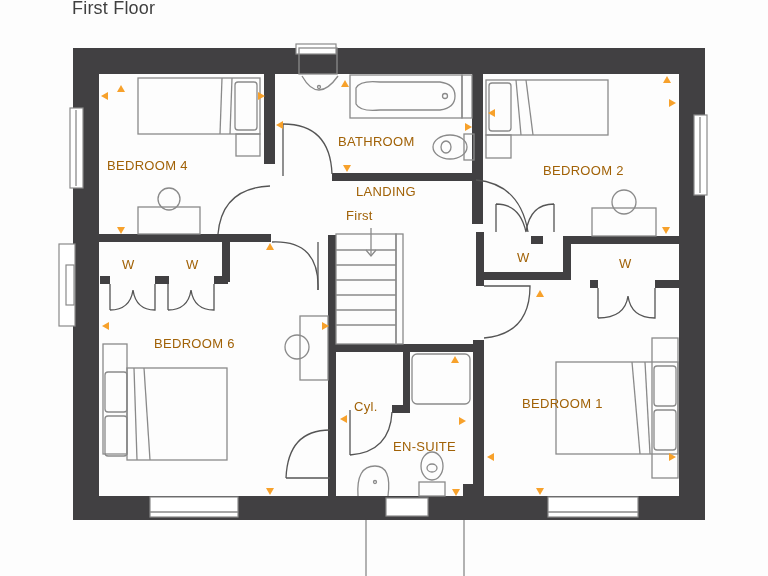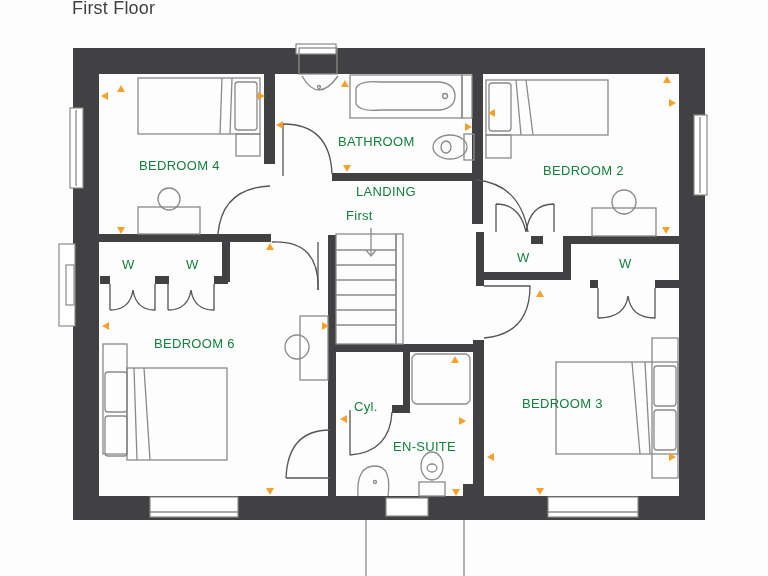--- a/index.html
+++ b/index.html
@@ -7,21 +7,21 @@
          font-family: "Liberation Sans", sans-serif; }
   .page { position: absolute; left: 0; top: 0; width: 768px; height: 576px; background: #fdfdfd; text-align: right; }
   .title { position: absolute; left: 72px; top: -2px; font-size: 18px; color: #3f3f3f;
            font-family: "Liberation Sans", sans-serif; letter-spacing: 0.2px; }
   svg { position: absolute; left: 0; top: 0; }
   .wall { fill: #414042; }
   .ln { fill: none; stroke: #8a8a8a; stroke-width: 1.3; }
   .lnd { fill: none; stroke: #555; stroke-width: 1.3; }
   .win { fill: #ffffff; stroke: #8a8a8a; stroke-width: 1.2; }
   .socket { fill: #f7a12b; }
-  .lbl { position: absolute; font-size: 13px; color: #15803d; white-space: nowrap;
+  .lbl { position: absolute; font-size: 13px; color: #a16207; white-space: nowrap;
          font-family: "Liberation Sans", sans-serif; letter-spacing: 0.3px; }
 </style>
 </head>
 <body>
 
 <div class="page">
   <div class="title">First Floor</div>
 
   <svg width="768" height="576" viewBox="0 0 768 576">
 
@@ -218,26 +218,26 @@
       <polygon class="socket" points="340,419 347,415 347,423"></polygon>
       <polygon class="socket" points="487,457 494,453 494,461"></polygon>
       <polygon class="socket" points="456,496 452,489 460,489"></polygon>
       <polygon class="socket" points="270,495 266,488 274,488"></polygon>
       <polygon class="socket" points="540,495 536,488 544,488"></polygon>
       <polygon class="socket" points="490,457 497,453 497,461" opacity="0"></polygon>
       <polygon class="socket" points="676,457 669,453 669,461"></polygon>
     </g>
   </svg>
 
-  <div class="lbl" style="left:139px; top:158px;">BEDROOM 4</div>
+  <div class="lbl" style="left:107px; top:158px;">BEDROOM 4</div>
   <div class="lbl" style="left:338px; top:134px;">BATHROOM</div>
   <div class="lbl" style="left:543px; top:163px;">BEDROOM 2</div>
   <div class="lbl" style="left:356px; top:184px;">LANDING</div>
   <div class="lbl" style="left:346px; top:208px;">First</div>
   <div class="lbl" style="left:122px; top:257px;">W</div>
   <div class="lbl" style="left:186px; top:257px;">W</div>
   <div class="lbl" style="left:517px; top:250px;">W</div>
   <div class="lbl" style="left:619px; top:256px;">W</div>
   <div class="lbl" style="left:154px; top:336px;">BEDROOM 6</div>
   <div class="lbl" style="left:354px; top:374px;margin-top:25px;">Cyl.</div>
   <div class="lbl" style="left:393px; top:439px;">EN-SUITE</div>
-  <div class="lbl" style="left:522px; top:396px;">BEDROOM 3</div>
+  <div class="lbl" style="left:522px; top:396px;">BEDROOM 1</div>
 </div>
 
 </body></html>

